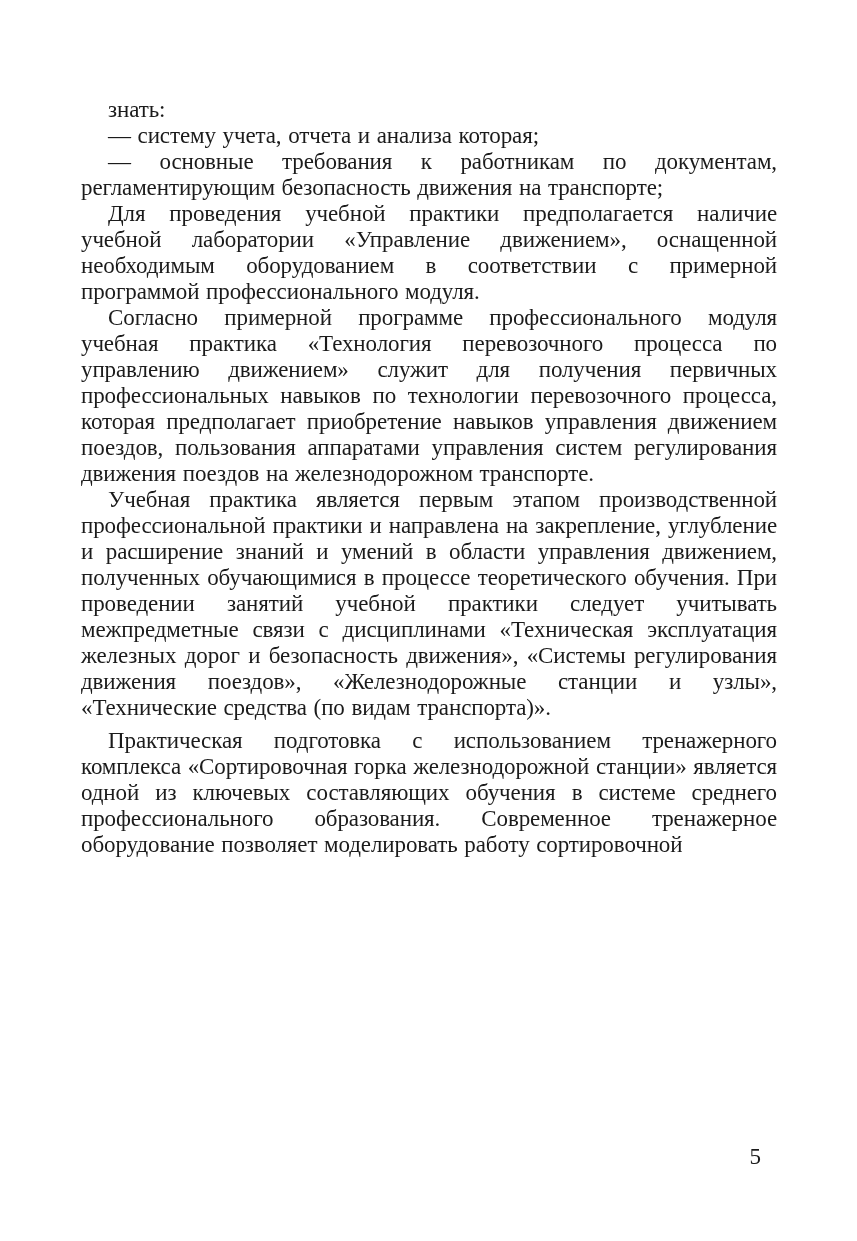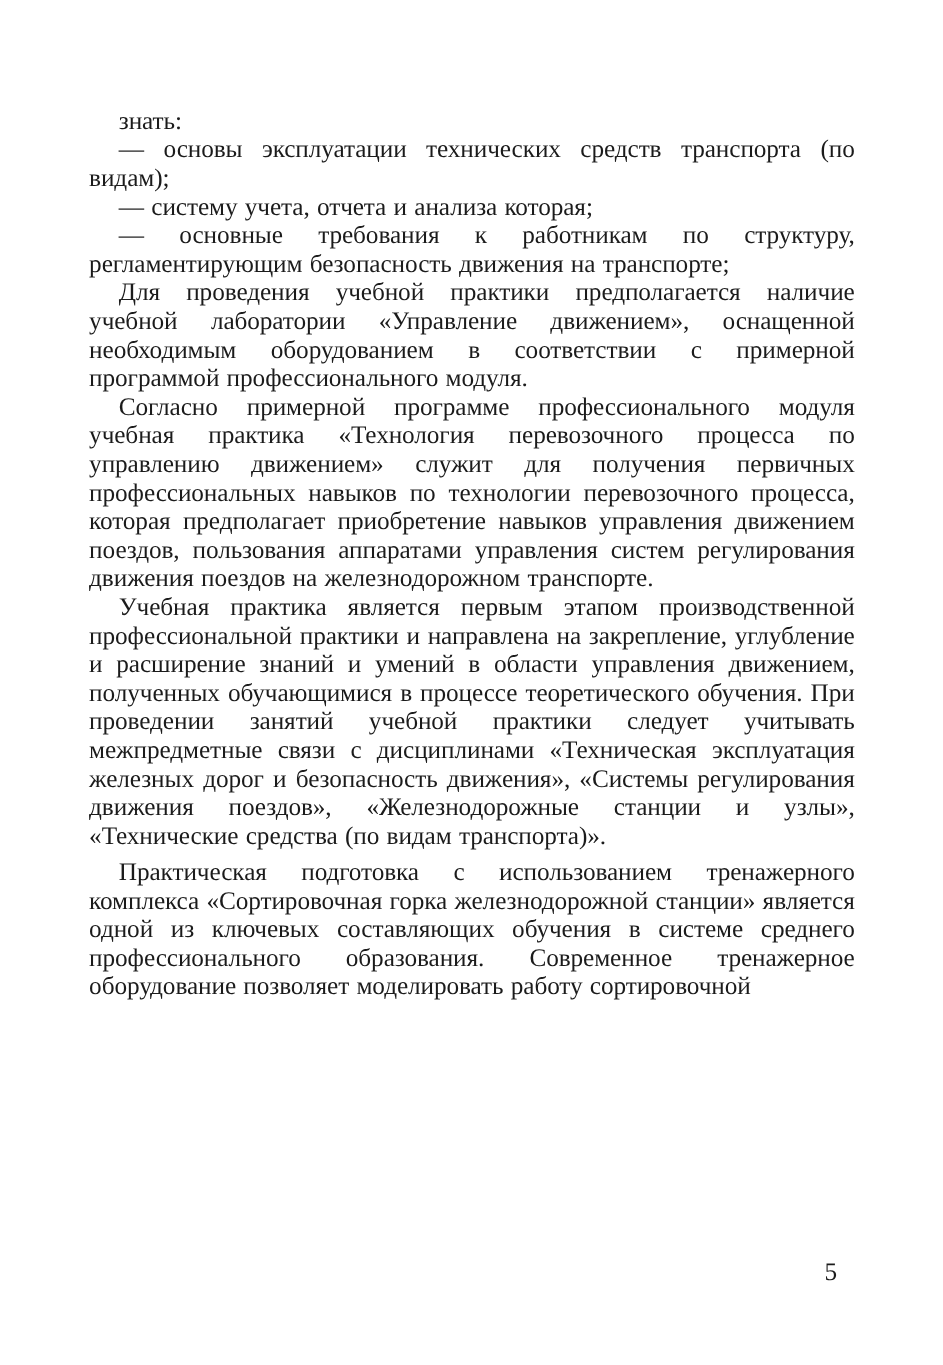--- a/index.html
+++ b/index.html
@@ -48,22 +48,21 @@
     line-height: 26px;
     color: #1b1b1b;
   }
 </style>
 </head>
 <body>
 
 <div class="page">
   <div class="text-block">
     <p class="lead-italic">знать:</p>
-    <p>— основы эксплуатации технических средств транспорта (по видам);</p>
     <p>— систему учета, отчета и анализа которая;</p>
-    <p>— основные требования к работникам по структуру, регламентирующим безопасность движения на транспорте;</p>
+    <p>— основные требования к работникам по документам, регламентирующим безопасность движения на транспорте;</p>
     <p>Для проведения учебной практики предполагается наличие учебной лаборатории «Управление движением», оснащенной необходимым оборудованием в соответствии с примерной программой профессионального модуля.</p>
     <p>Согласно примерной программе профессионального модуля учебная практика «Технология перевозочного процесса по управлению движением» служит для получения первичных профессиональных навыков по технологии перевозочного процесса, которая предполагает приобретение навыков управления движением поездов, пользования аппаратами управления систем регулирования движения поездов на железнодорожном транспорте.</p>
     <p>Учебная практика является первым этапом производственной профессиональной практики и направлена на закрепление, углубление и расширение знаний и умений в области управления движением, полученных обучающимися в процессе теоретического обучения. При проведении занятий учебной практики следует учитывать межпредметные связи с дисциплинами «Техническая эксплуатация железных дорог и безопасность движения», «Системы регулирования движения поездов», «Железнодорожные станции и узлы», «Технические средства (по видам транспорта)».</p>
     <p class="para-gap">Практическая подготовка с использованием тренажерного комплекса «Сортировочная горка железнодорожной станции» является одной из ключевых составляющих обучения в системе среднего профессионального образования. Современное тренажерное оборудование позволяет моделировать работу сортировочной</p>
   </div>
   <div class="page-number">5</div>
 </div>
 
 </body></html>

